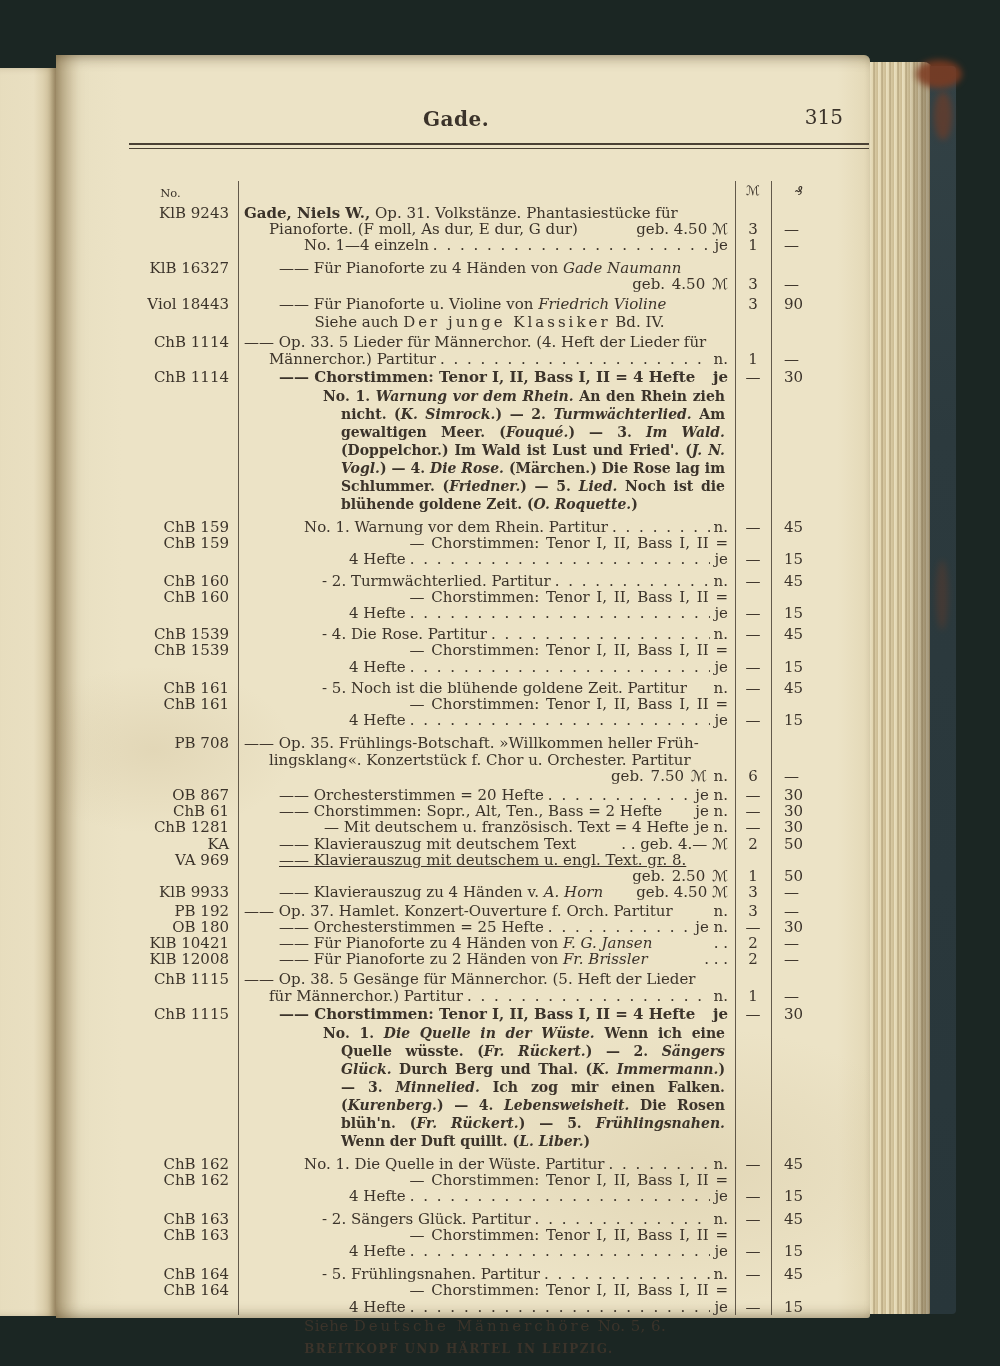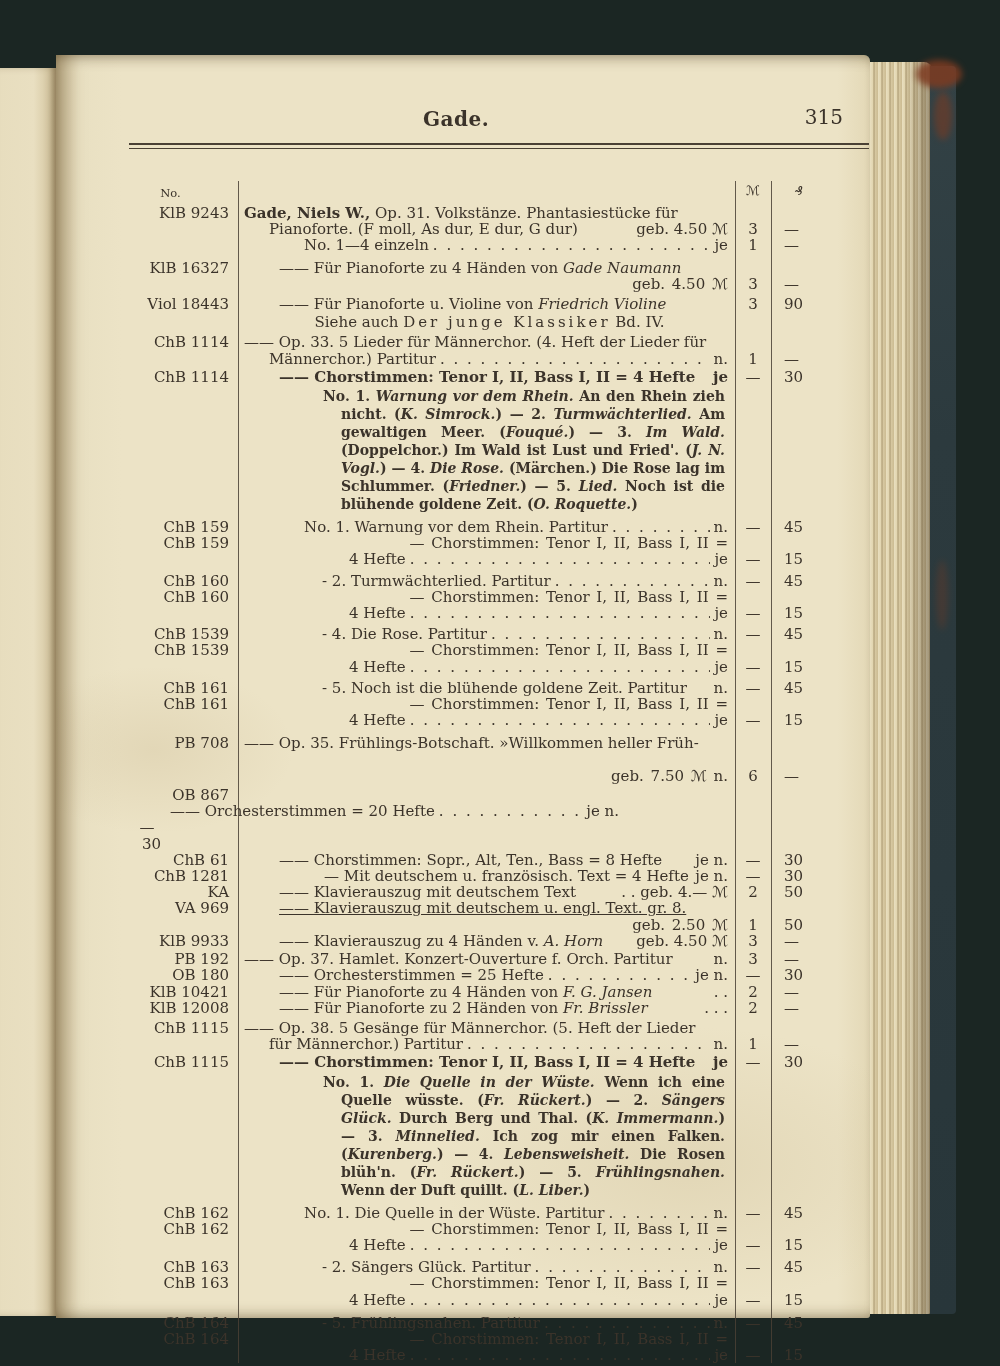--- a/index.html
+++ b/index.html
@@ -355,50 +355,55 @@
       <span class="lt">—— Op. 35.  Frühlings-Botschaft.  »Willkommen heller Früh-</span>
 
       <span class="rt"></span>
     </div>
     <div class="cell-m"></div>
     <div class="cell-pf"></div>
   </div>
 
   <div class="row">
     <div class="cell-no"></div>
+    <div class="cell-main" style="padding-left: 31px;">
+      <span class="lt">lingsklang«.  Konzertstück f. Chor u. Orchester.  Partitur</span>
+
+      <span class="rt"></span>
+    </div>
     <div class="cell-m"></div>
     <div class="cell-pf"></div>
   </div>
 
   <div class="row">
     <div class="cell-no"></div>
     <div class="cell-main r">
       <span class="lt">geb. 7.50 ℳ n.</span>
 
       <span class="rt"></span>
     </div>
     <div class="cell-m">6</div>
     <div class="cell-pf">—</div>
   </div>
 
-  <div class="row" style="margin-top: 3px; flex-direction: column;">
+  <div class="row" style="margin-top: 3px;">
     <div class="cell-no">OB 867</div>
     <div class="cell-main" style="padding-left: 41px;">
       <span class="lt">—— Orchesterstimmen = 20 Hefte</span>
       <span class="fill dots"></span>
       <span class="rt">je n.</span>
     </div>
     <div class="cell-m">—</div>
     <div class="cell-pf">30</div>
   </div>
 
   <div class="row">
     <div class="cell-no">ChB 61</div>
     <div class="cell-main" style="padding-left: 41px;">
-      <span class="lt">—— Chorstimmen: Sopr., Alt, Ten., Bass = 8 Hefte</span>
+      <span class="lt">—— Chorstimmen: Sopr., Alt, Ten., Bass = 2 Hefte</span>
       <span class="fill"></span>
       <span class="rt">je n.</span>
     </div>
     <div class="cell-m">—</div>
     <div class="cell-pf">30</div>
   </div>
 
   <div class="row">
     <div class="cell-no">ChB 1281</div>
     <div class="cell-main" style="padding-left: 86px;">

